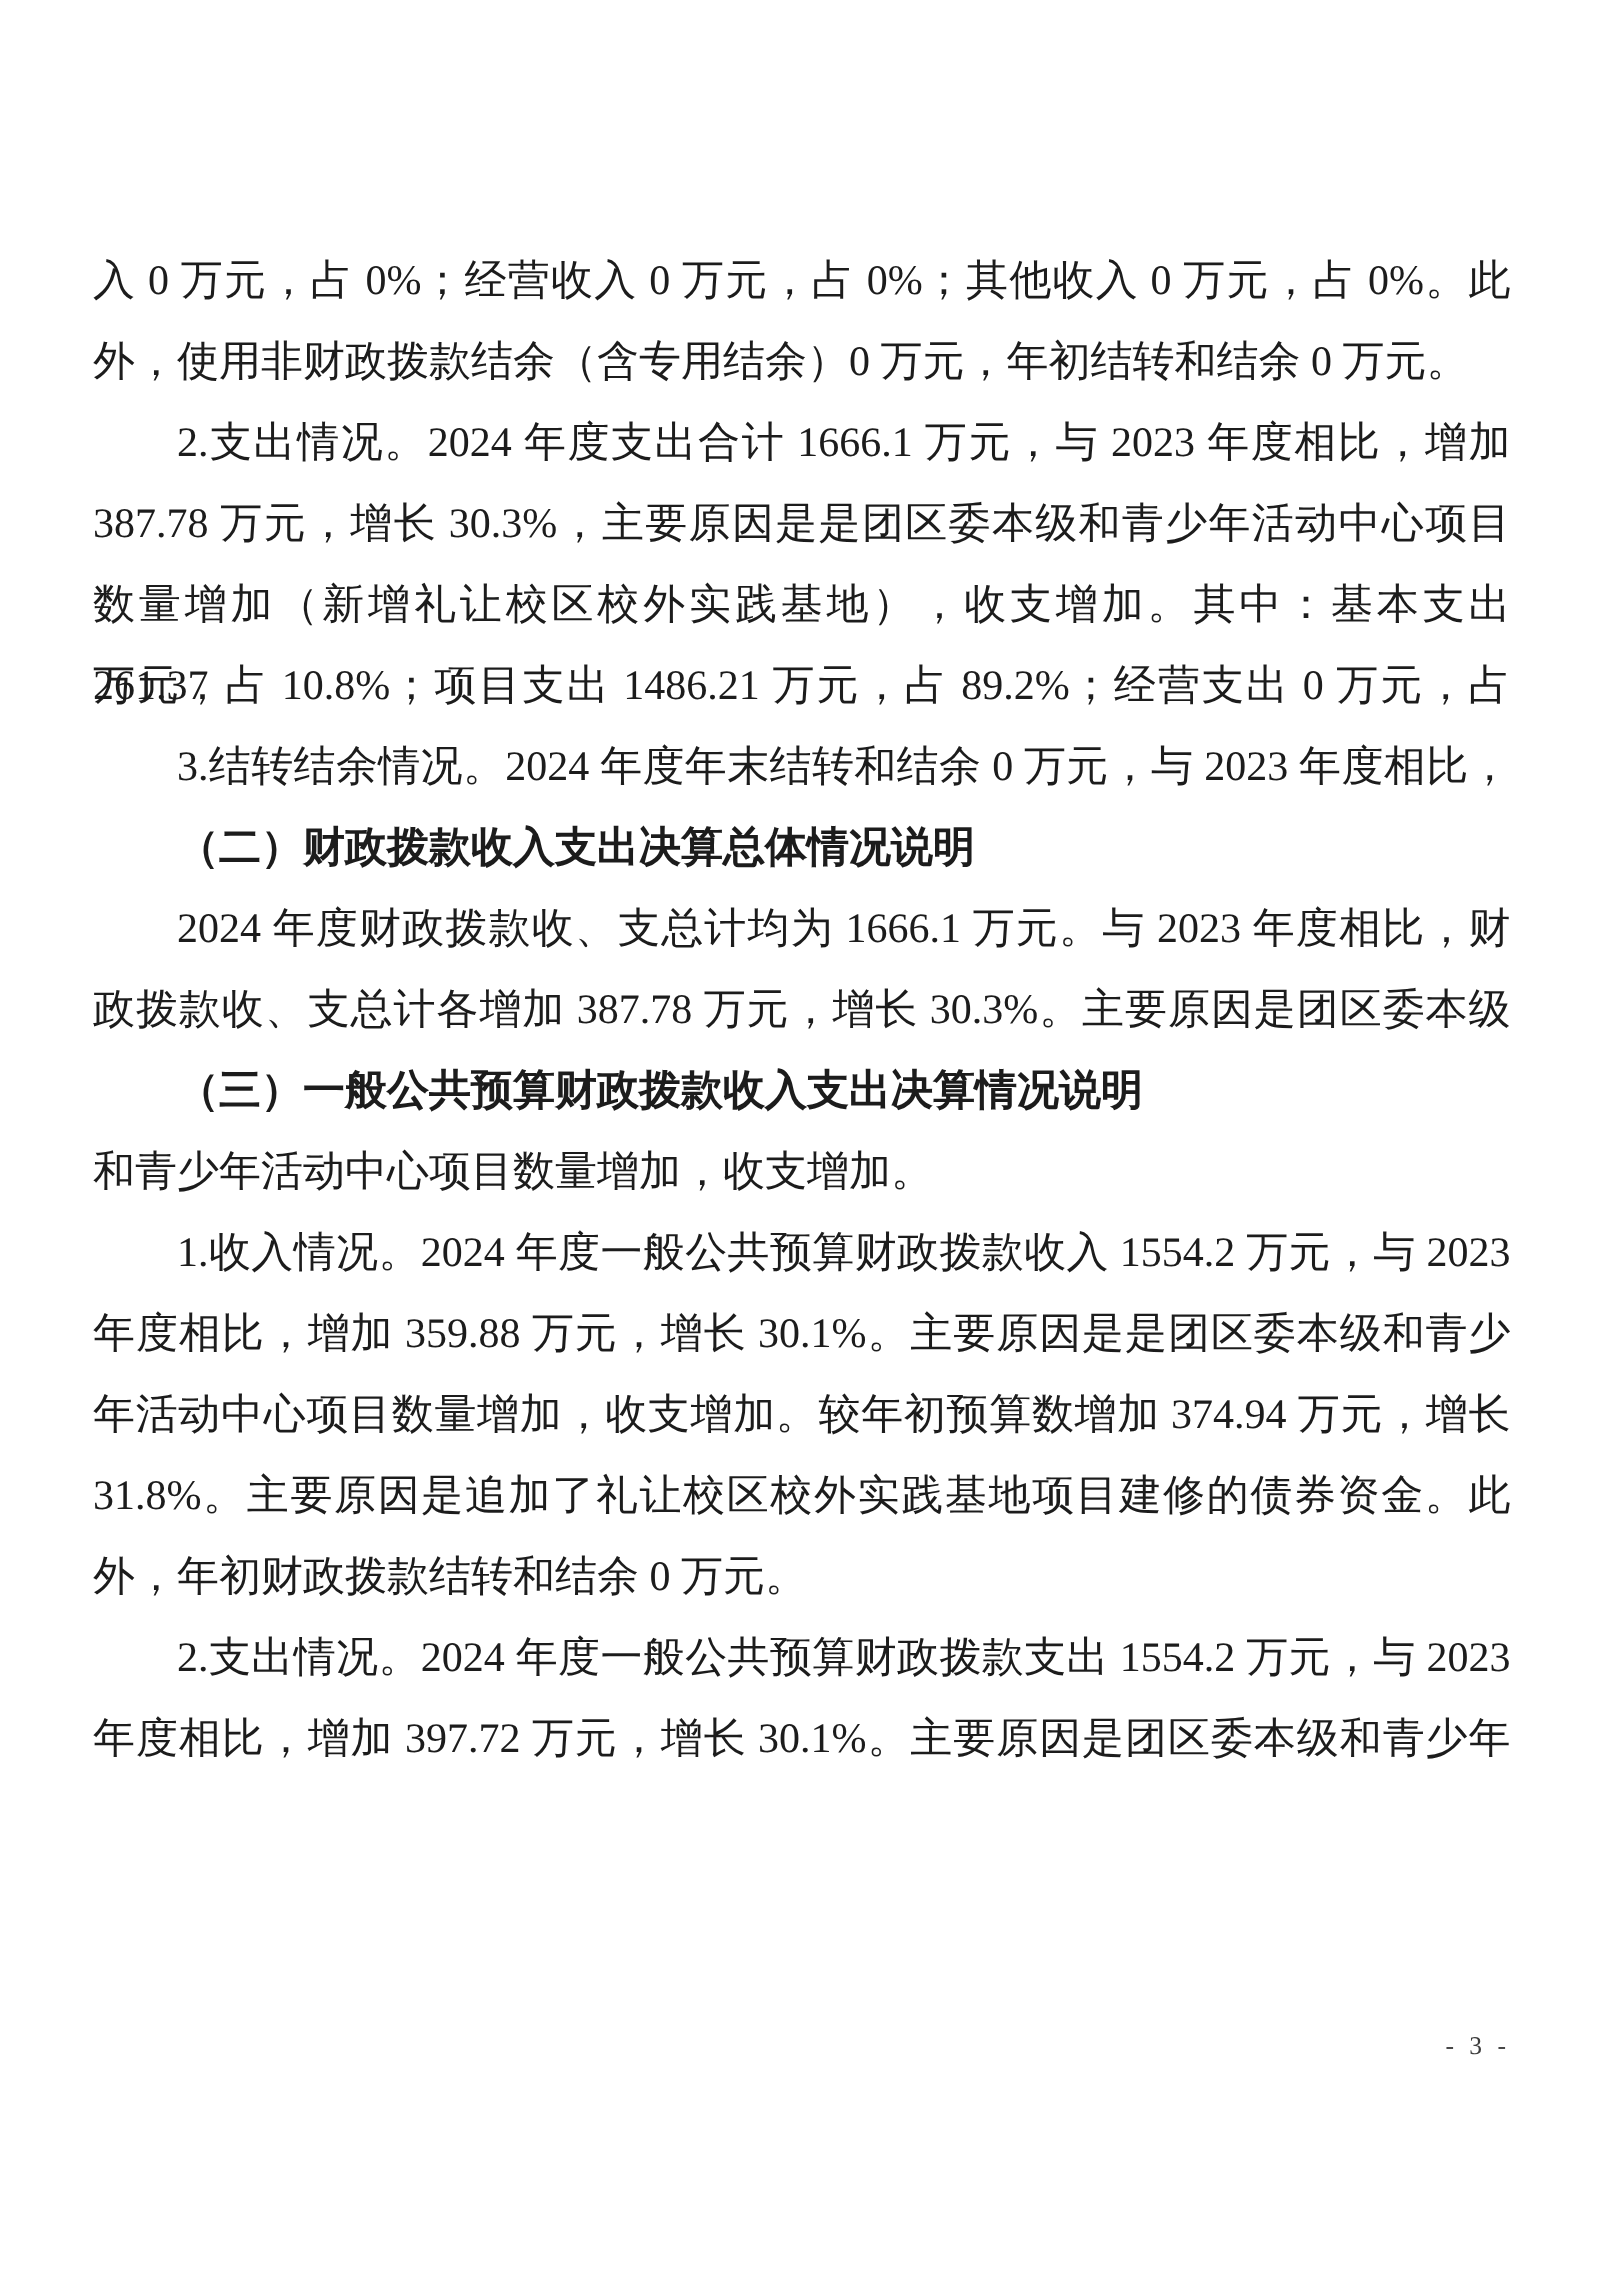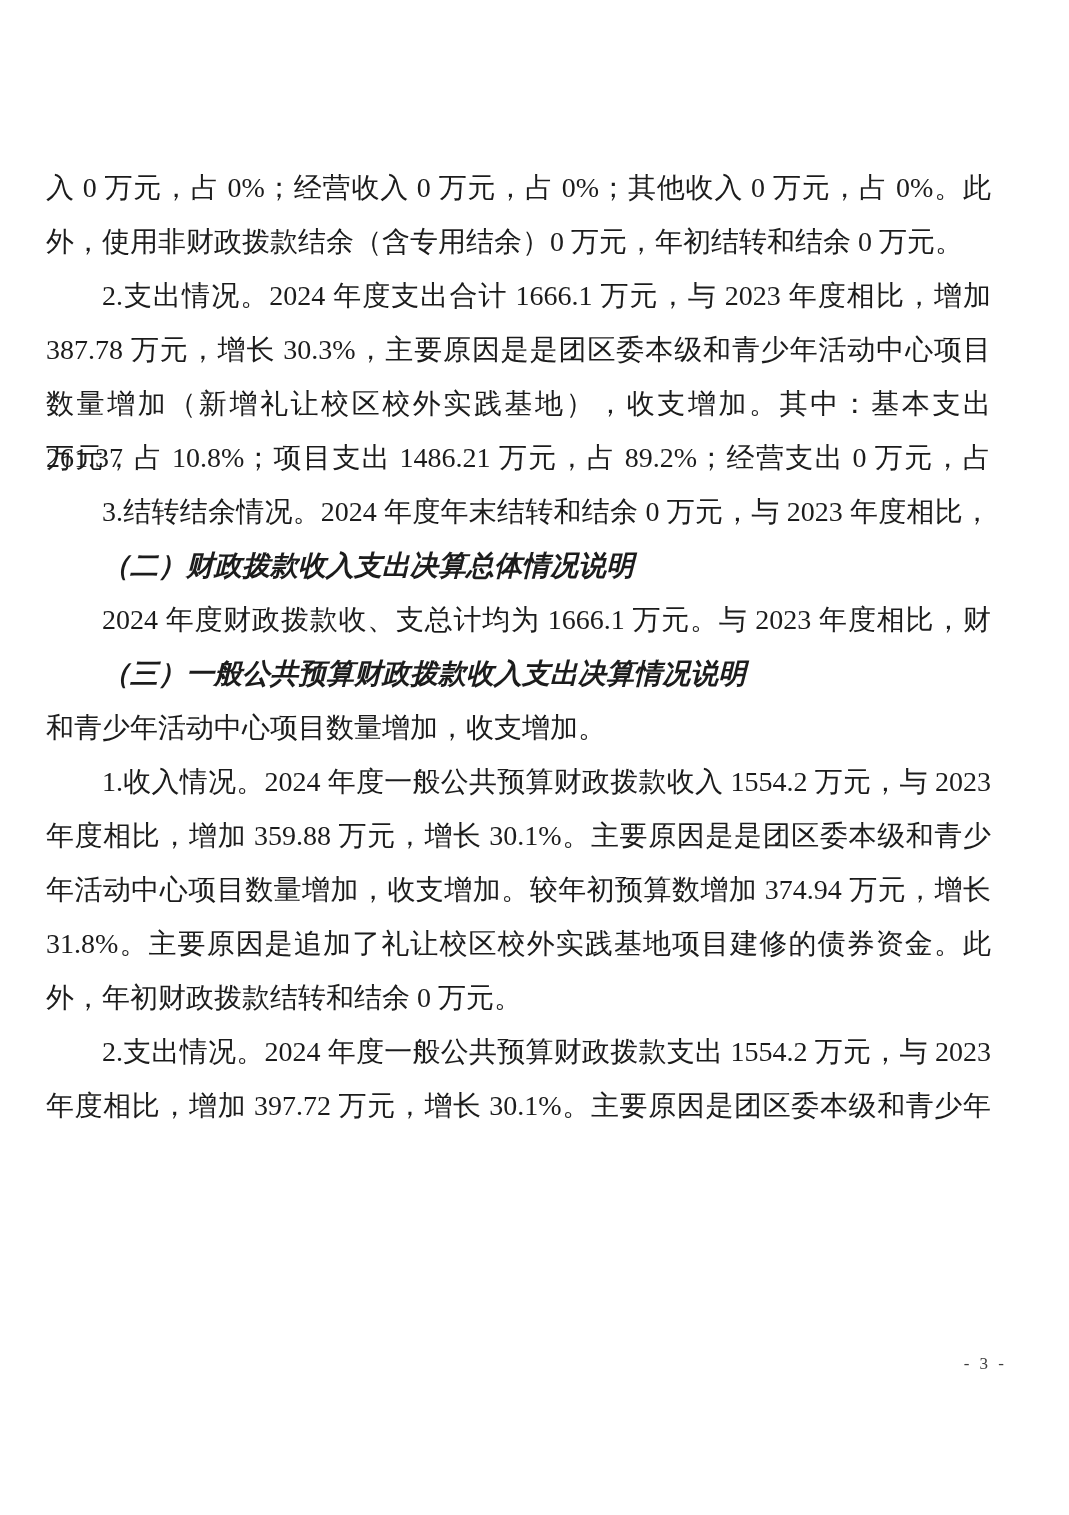--- a/index.html
+++ b/index.html
@@ -6,35 +6,35 @@
   .page {
     position: relative;
     width: 1069px;
     height: 1515px;
     background: #ffffff;
     font-family: "Liberation Serif", "DejaVu Serif", serif;
     overflow: hidden;
   }
   .body-text {
     position: absolute;
-    left: 46px;
+    left: 62px;
     top: 161px;
     width: 945px;
   }
   .line {
     height: 54px;
     line-height: 54px;
     font-size: 28px;
     text-align: justify;
     text-justify: inter-character;
     white-space: normal;
   }
   .line.just { text-align-last: justify; }
   .line.ind  { text-indent: 56px; }
-  .line.bold { font-weight: 700; font-style: italic; }
+  .line.bold { font-weight: 700; }
   .page-number {
     position: absolute;
     top: 1354px;
     right: 62px;
     font-size: 17px;
     letter-spacing: 3px;
   }
 </style>
 </head>
 <body>
@@ -43,20 +43,21 @@
   <div class="body-text">
       <div class="line just">入 0 万元，占 0%；经营收入 0 万元，占 0%；其他收入 0 万元，占 0%。此</div>
       <div class="line">外，使用非财政拨款结余（含专用结余）0 万元，年初结转和结余 0 万元。</div>
       <div class="line just ind">2.支出情况。2024 年度支出合计 1666.1 万元，与 2023 年度相比，增加</div>
       <div class="line just">387.78 万元，增长 30.3%，主要原因是是团区委本级和青少年活动中心项目</div>
       <div class="line just">数量增加（新增礼让校区校外实践基地），收支增加。其中：基本支出 261.37</div>
       <div class="line just">万元，占 10.8%；项目支出 1486.21 万元，占 89.2%；经营支出 0 万元，占</div>
       <div class="line just ind">3.结转结余情况。2024 年度年末结转和结余 0 万元，与 2023 年度相比，</div>
       <div class="line ind bold">（二）财政拨款收入支出决算总体情况说明</div>
       <div class="line just ind">2024 年度财政拨款收、支总计均为 1666.1 万元。与 2023 年度相比，财</div>
+      <div class="line just">政拨款收、支总计各增加 387.78 万元，增长 30.3%。主要原因是团区委本级</div>
       <div class="line ind bold">（三）一般公共预算财政拨款收入支出决算情况说明</div>
       <div class="line">和青少年活动中心项目数量增加，收支增加。</div>
       <div class="line just ind">1.收入情况。2024 年度一般公共预算财政拨款收入 1554.2 万元，与 2023</div>
       <div class="line just">年度相比，增加 359.88 万元，增长 30.1%。主要原因是是团区委本级和青少</div>
       <div class="line just">年活动中心项目数量增加，收支增加。较年初预算数增加 374.94 万元，增长</div>
       <div class="line just">31.8%。主要原因是追加了礼让校区校外实践基地项目建修的债券资金。此</div>
       <div class="line">外，年初财政拨款结转和结余 0 万元。</div>
       <div class="line just ind">2.支出情况。2024 年度一般公共预算财政拨款支出 1554.2 万元，与 2023</div>
       <div class="line just">年度相比，增加 397.72 万元，增长 30.1%。主要原因是团区委本级和青少年</div>
     </div>

